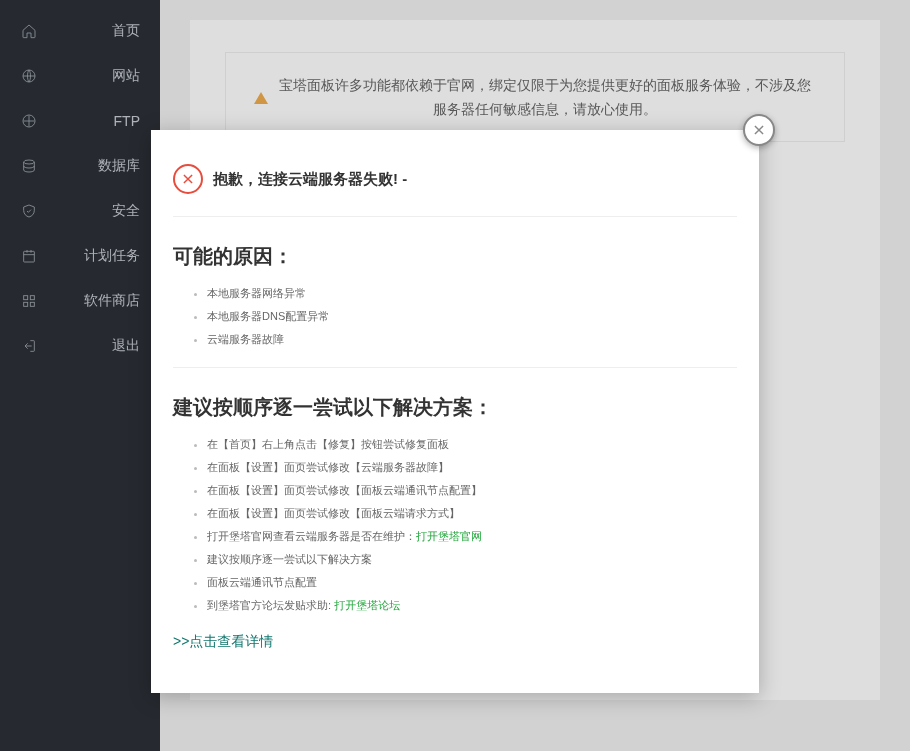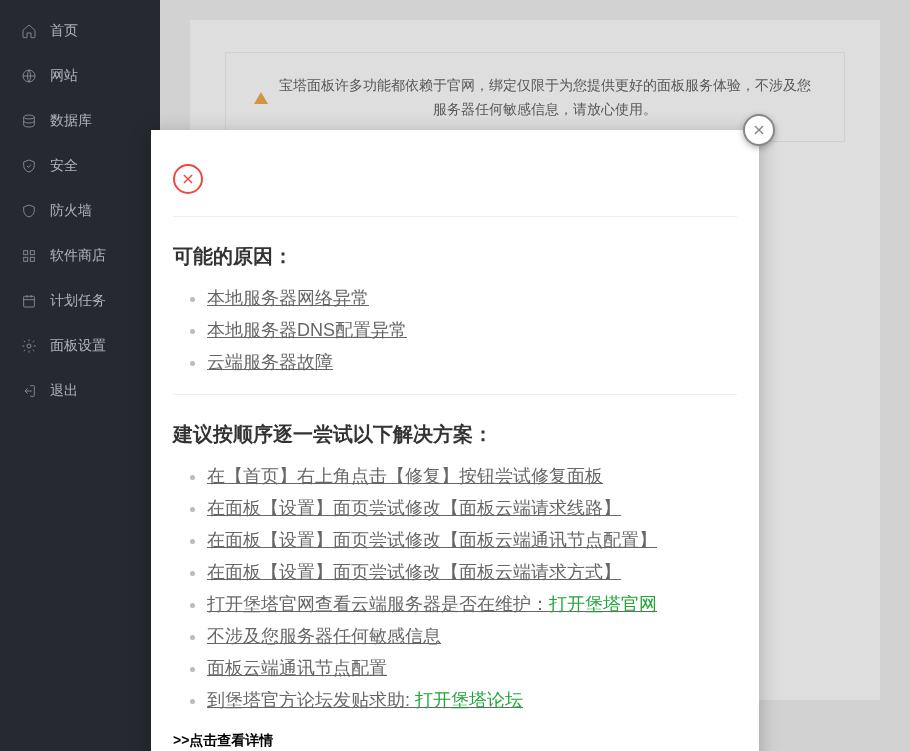--- a/index.html
+++ b/index.html
@@ -6,21 +6,21 @@
   html, body { width: 910px; height: 751px; overflow: hidden; font-family: "Microsoft YaHei", Arial, sans-serif; font-size: 14px; color: #333; }
   body { background: #f3f3f3; position: relative; }
 
   
   .sidebar {
     position: absolute; top: 0; left: 0; width: 160px; height: 100%;
     background: #2c3138; color: #c9cdd4; padding-top: 8px;
   }
   .nav-item {
     display: flex; align-items: center; height: 45px; padding: 0 20px;
-    cursor: pointer; font-size: 14px; color: #c9cdd4;
+    cursor: pointer; font-size: 14px; color: #c9cdd4; justify-content: space-between;
   }
   .nav-icon { width: 18px; height: 18px; margin-right: 12px; display: inline-flex; align-items: center; justify-content: center; }
   .nav-icon svg { width: 16px; height: 16px; stroke: #9aa0a8; fill: none; stroke-width: 1.4; }
 
   
   .main {
     position: absolute; left: 160px; top: 0; right: 0; bottom: 0;
     background: #f2f2f2; padding: 20px 30px;
   }
   .panel-inner { background: #fff; margin: 0; min-height: 680px; }
@@ -55,24 +55,24 @@
     width: 30px; height: 30px; border: 2px solid #e74c3c; border-radius: 50%;
     display: flex; align-items: center; justify-content: center;
   }
   .err-circle svg { width: 14px; height: 14px; stroke: #e74c3c; stroke-width: 2.5; }
   .dlg-title { font-size: 15px; font-weight: bold; color: #333; }
 
   .section { padding: 26px 0 12px 0; border-bottom: 1px solid #eee; }
   .section:last-of-type { border-bottom: none; }
   .sec-title { font-weight: bold; margin-bottom: 16px; font-size: 20px; }
   .sec-list { list-style: disc; padding-left: 34px; color: #999; }
-  .sec-list li { color: #666; margin-bottom: 8px; font-size: 18px; text-decoration: underline; }
+  .sec-list li { color: #666; margin-bottom: 8px; font-size: 11px; }
   .sec-list li::marker { color: #bbb; }
   .link { color: #20a53a; cursor: pointer; margin-top: 32px; }
-  .details-link { color: #000000; font-weight: bold; margin-top: 20px; display: block; cursor: pointer; font-size: 14px; }
+  .details-link { color: #0f766e; font-weight: normal; margin-top: 20px; display: block; cursor: pointer; font-size: 14px; }
 </style>
 </head>
 <body>
 
 <div class="sidebar">
   <div class="nav-item">
     <span class="nav-icon">
         <svg viewBox="0 0 24 24">
           <path d="M3 11l9-8 9 8v10a1 1 0 01-1 1h-5v-7h-6v7H4a1 1 0 01-1-1z"></path>
         </svg>
@@ -84,72 +84,64 @@
         <svg viewBox="0 0 24 24">
           <circle cx="12" cy="12" r="9"></circle>
           <path d="M3 12h18M12 3c3 3 3 15 0 18M12 3c-3 3-3 15 0 18"></path>
         </svg>
       </span>
     <span>网站</span>
   </div>
   <div class="nav-item">
     <span class="nav-icon">
         <svg viewBox="0 0 24 24">
+          <circle cx="12" cy="12" r="9"></circle>
+          <path d="M4 12h16M12 4v16"></path>
+        </svg>
+      </span>
+    <span>FTP</span>
+  </div>
+  <div class="nav-item">
+    <span class="nav-icon">
+        <svg viewBox="0 0 24 24">
           <ellipse cx="12" cy="6" rx="8" ry="3"></ellipse>
           <path d="M4 6v12c0 1.7 3.6 3 8 3s8-1.3 8-3V6"></path>
           <path d="M4 12c0 1.7 3.6 3 8 3s8-1.3 8-3"></path>
         </svg>
       </span>
     <span>数据库</span>
   </div>
   <div class="nav-item">
     <span class="nav-icon">
         <svg viewBox="0 0 24 24">
           <path d="M12 3l8 3v5c0 5-3.5 9-8 10-4.5-1-8-5-8-10V6z"></path>
           <path d="M9 12l2 2 4-4"></path>
         </svg>
       </span>
     <span>安全</span>
   </div>
   <div class="nav-item">
     <span class="nav-icon">
         <svg viewBox="0 0 24 24">
-          <path d="M12 3l8 3v5c0 5-3.5 9-8 10-4.5-1-8-5-8-10V6z"></path>
-        </svg>
-      </span>
-    <span>防火墙</span>
+          <rect x="4" y="5" width="16" height="16" rx="1"></rect>
+          <path d="M4 10h16M9 3v4M15 3v4"></path>
+        </svg>
+      </span>
+    <span>计划任务</span>
   </div>
   <div class="nav-item">
     <span class="nav-icon">
         <svg viewBox="0 0 24 24">
           <rect x="4" y="4" width="6" height="6"></rect>
           <rect x="14" y="4" width="6" height="6"></rect>
           <rect x="4" y="14" width="6" height="6"></rect>
           <rect x="14" y="14" width="6" height="6"></rect>
         </svg>
       </span>
     <span>软件商店</span>
-  </div>
-  <div class="nav-item">
-    <span class="nav-icon">
-        <svg viewBox="0 0 24 24">
-          <rect x="4" y="5" width="16" height="16" rx="1"></rect>
-          <path d="M4 10h16M9 3v4M15 3v4"></path>
-        </svg>
-      </span>
-    <span>计划任务</span>
-  </div>
-  <div class="nav-item">
-    <span class="nav-icon">
-        <svg viewBox="0 0 24 24">
-          <circle cx="12" cy="12" r="3"></circle>
-          <path d="M12 2v3M12 19v3M4.2 4.2l2.1 2.1M17.7 17.7l2.1 2.1M2 12h3M19 12h3M4.2 19.8l2.1-2.1M17.7 6.3l2.1-2.1"></path>
-        </svg>
-      </span>
-    <span>面板设置</span>
   </div>
   <div class="nav-item">
     <span class="nav-icon">
         <svg viewBox="0 0 24 24">
           <path d="M14 4h5a1 1 0 011 1v14a1 1 0 01-1 1h-5"></path>
           <path d="M10 8l-4 4 4 4M6 12h10"></path>
         </svg>
       </span>
     <span>退出</span>
   </div>
@@ -171,39 +163,40 @@
           <path d="M5 5l14 14M19 5L5 19"></path>
         </svg>
     </div>
 
     <div class="dlg-header">
       <span class="err-circle">
         <svg viewBox="0 0 24 24">
             <path d="M5 5l14 14M19 5L5 19"></path>
           </svg>
       </span>
+      <span class="dlg-title">抱歉，连接云端服务器失败! -</span>
     </div>
 
     <div class="section">
       <div class="sec-title">可能的原因：</div>
       <ul class="sec-list">
         <li>本地服务器网络异常</li>
         <li>本地服务器DNS配置异常</li>
         <li>云端服务器故障</li>
       </ul>
     </div>
 
     <div class="section">
       <div class="sec-title">建议按顺序逐一尝试以下解决方案：</div>
       <ul class="sec-list">
         <li><span>在【首页】右上角点击【修复】按钮尝试修复面板</span></li>
-        <li><span>在面板【设置】面页尝试修改【面板云端请求线路】</span></li>
+        <li><span>在面板【设置】面页尝试修改【云端服务器故障】</span></li>
         <li><span>在面板【设置】面页尝试修改【面板云端通讯节点配置】</span></li>
         <li><span>在面板【设置】面页尝试修改【面板云端请求方式】</span></li>
         <li><span>打开堡塔官网查看云端服务器是否在维护：</span><a class="link">打开堡塔官网</a></li>
-        <li><span>不涉及您服务器任何敏感信息</span></li>
+        <li><span>建议按顺序逐一尝试以下解决方案</span></li>
         <li><span>面板云端通讯节点配置</span></li>
         <li><span>到堡塔官方论坛发贴求助: </span><a class="link">打开堡塔论坛</a></li>
       </ul>
       <a class="details-link">&gt;&gt;点击查看详情</a>
     </div>
   </div>
 </div>
 
 </body></html>

